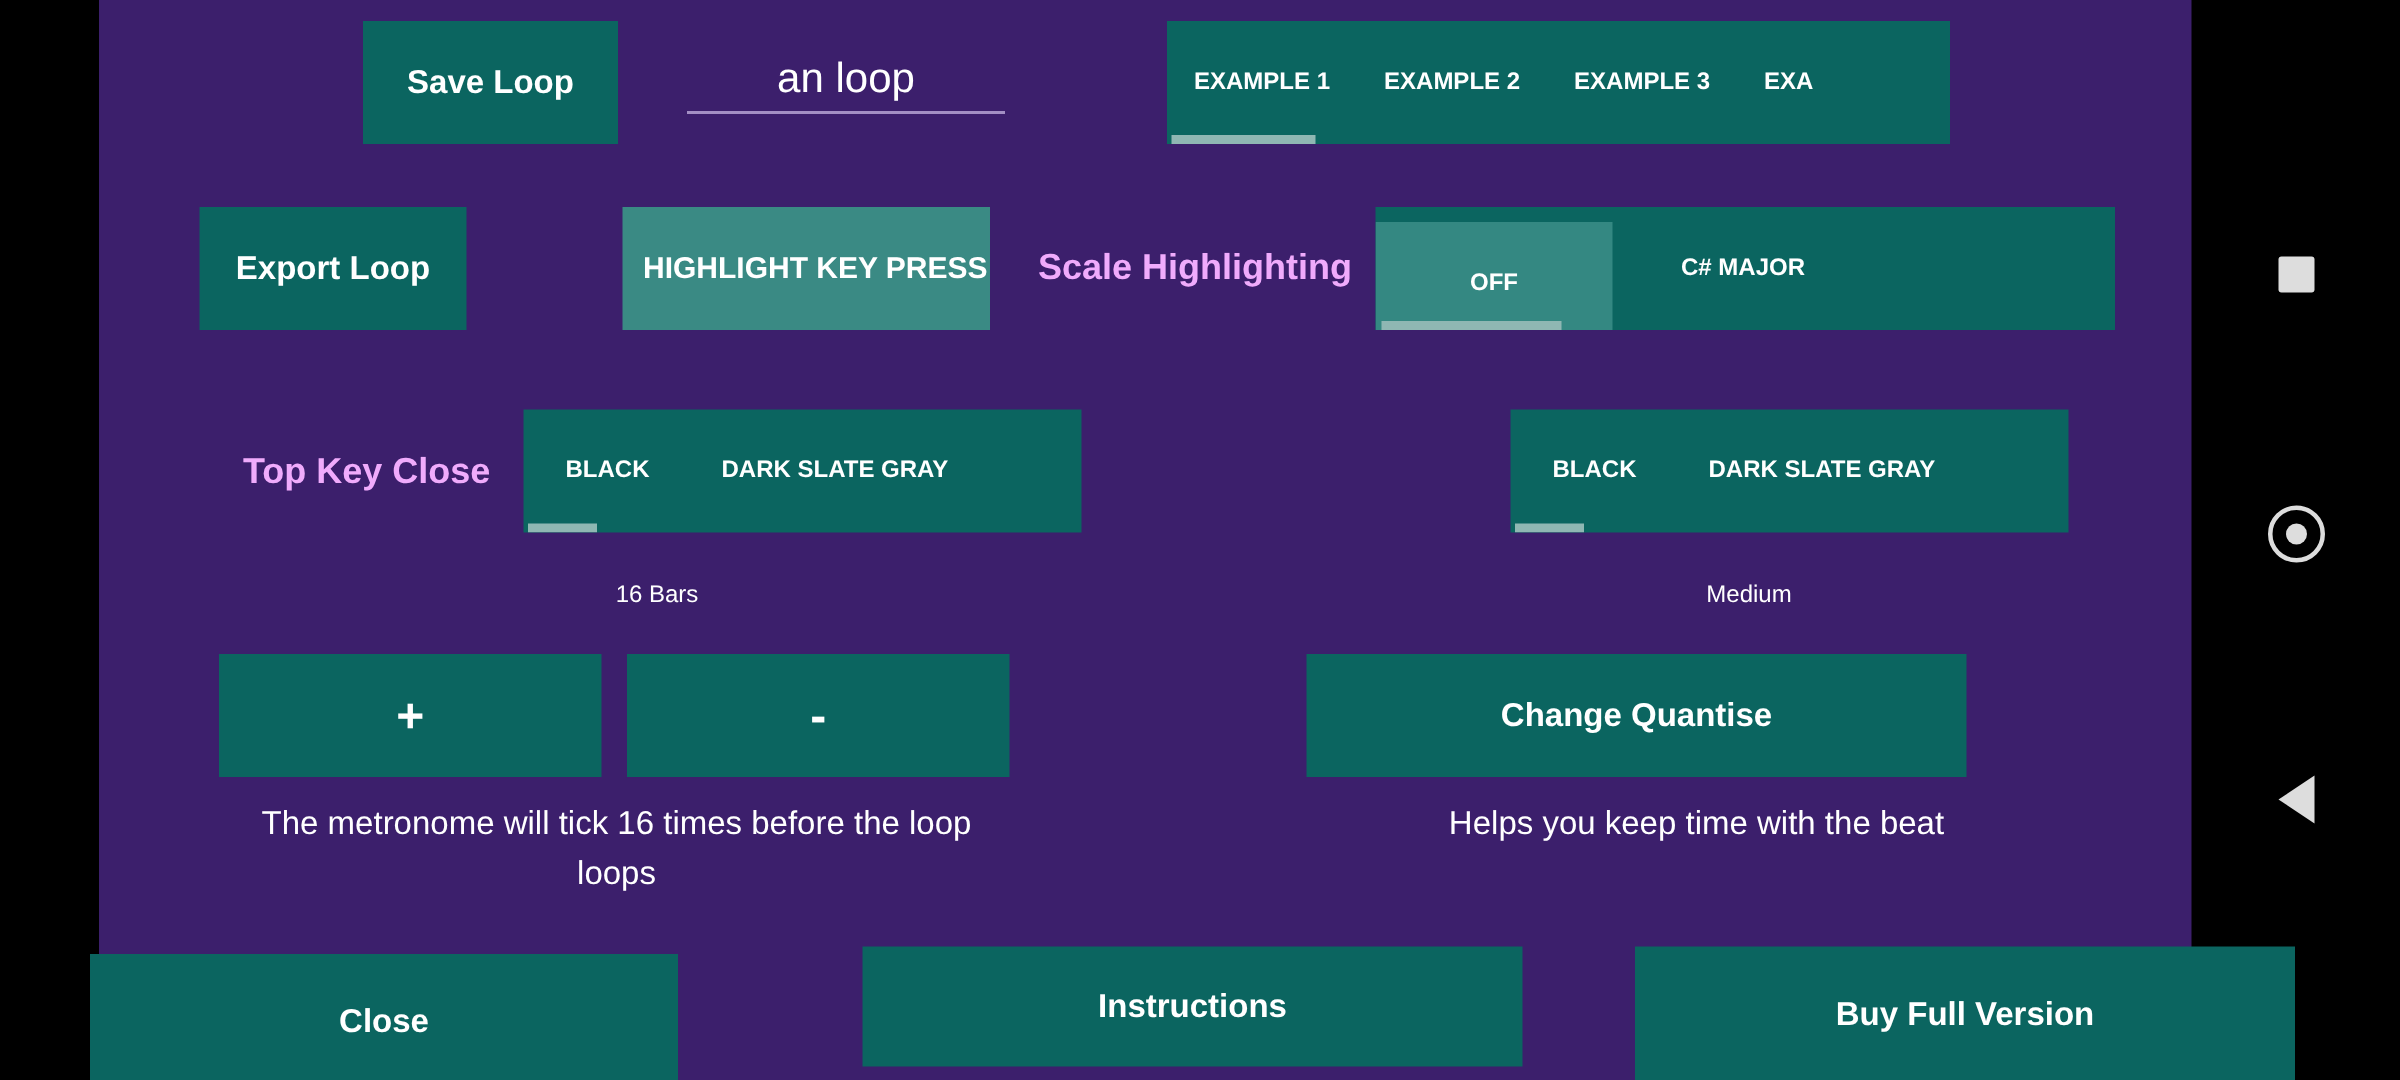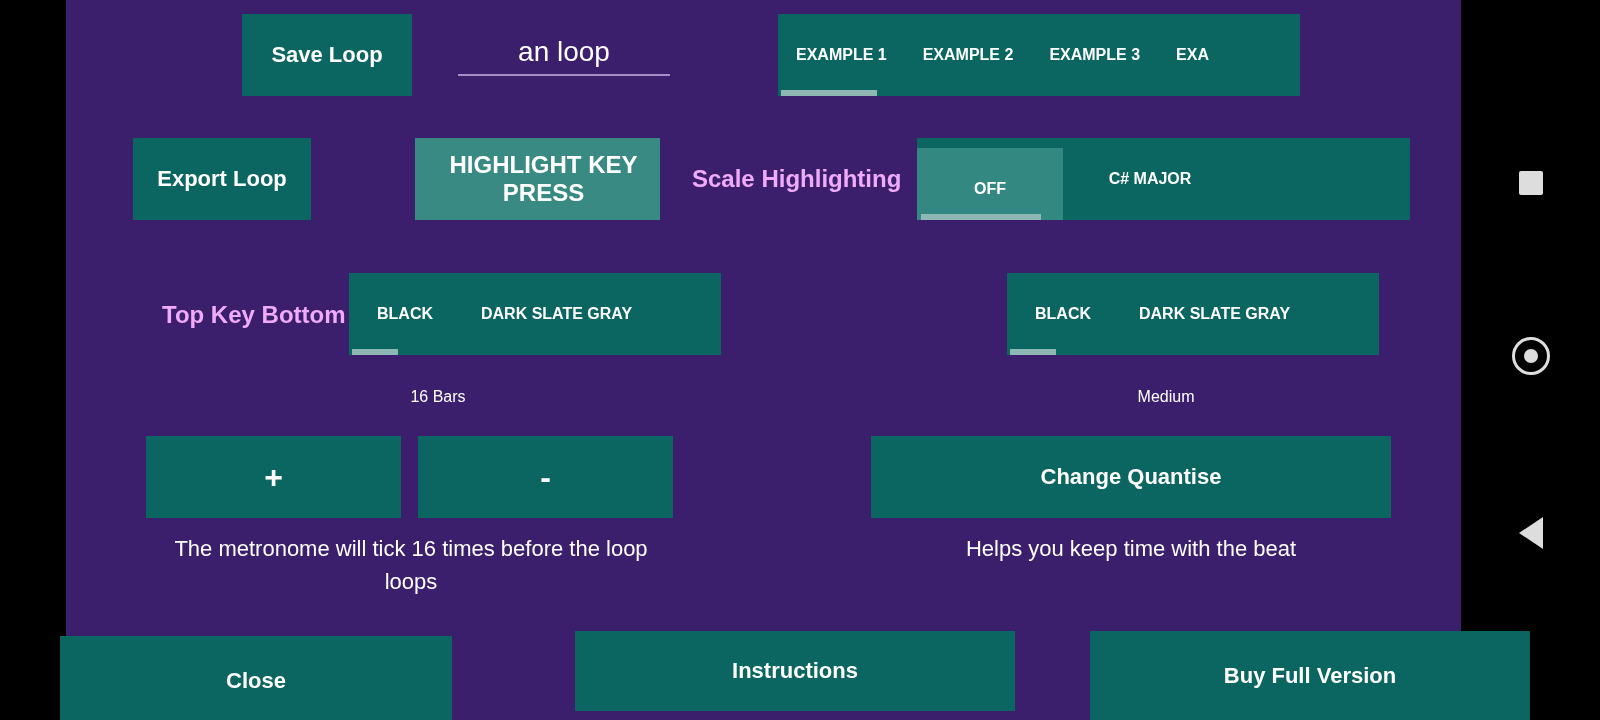--- a/index.html
+++ b/index.html
@@ -146,52 +146,52 @@
   <div class="tabrow pos" style="left:712px; top:14px; width:522px; height:82px;">
     <div class="tab">EXAMPLE 1</div>
     <div class="tab">EXAMPLE 2</div>
     <div class="tab">EXAMPLE 3</div>
     <div class="tab" style="padding-right:0;">EXA</div>
     <div class="tab-ind" style="left:3px; width:96px;"></div>
   </div>
 
   <div class="btn pos" style="left:67px; top:138px; width:178px; height:82px;">Export Loop</div>
 
-  <div class="btn btn-light pos" style="left:349px; top:138px; width:245px; height:82px; font-size:24px;padding-left:12px;">HIGHLIGHT KEY PRESS</div>
+  <div class="btn btn-light pos" style="left:349px; top:138px; width:245px; height:82px; font-size:20px;padding-left:12px;">HIGHLIGHT KEY PRESS</div>
 
   <div class="label pos" style="left:626px; top:165px;">Scale Highlighting</div>
 
   <div class="tabrow pos" style="left:851px; top:138px; width:493px; height:82px;">
-    <div class="tab active" style="width:146px; justify-content:center;margin-top:20px;">OFF</div>
+    <div class="tab active" style="width:158px; justify-content:center;margin-top:20px;">OFF</div>
     <div class="tab" style="width:174px; justify-content:center;">C# MAJOR</div>
     <div class="tab-ind" style="left:4px; width:120px;"></div>
   </div>
 
-  <div class="label pos" style="left:96px; top:301px;">Top Key Bottom</div>
+  <div class="label pos" style="left:96px; top:301px;">Top Key Close</div>
 
   <div class="tabrow pos" style="left:283px; top:273px; width:372px; height:82px;">
     <div class="tab" style="padding:0 28px;">BLACK</div>
     <div class="tab" style="padding:0 20px;">DARK SLATE GRAY</div>
     <div class="tab-ind" style="left:3px; width:46px;"></div>
   </div>
 
 
   <div class="tabrow pos" style="left:941px; top:273px; width:372px; height:82px;">
     <div class="tab" style="padding:0 28px;">BLACK</div>
     <div class="tab" style="padding:0 20px;">DARK SLATE GRAY</div>
     <div class="tab-ind" style="left:3px; width:46px;"></div>
   </div>
 
   <div class="sublabel pos" style="left:232px; top:388px; width:280px;">16 Bars</div>
   <div class="btn pos" style="left:80px; top:436px; width:255px; height:82px; font-size:32px;">+</div>
   <div class="btn pos" style="left:352px; top:436px; width:255px; height:82px; font-size:32px;">-</div>
   <div class="desc pos" style="left:100px; top:532px; width:490px;">The metronome will tick 16 times before the loop loops</div>
 
   <div class="sublabel pos" style="left:920px; top:388px; width:360px;">Medium</div>
-  <div class="btn pos" style="left:805px; top:436px; width:520px; height:82px;">Change Quantise</div>
+  <div class="btn pos" style="left:805px; top:436px; width:440px; height:82px;">Change Quantise</div>
   <div class="desc pos" style="left:805px; top:532px; width:520px;">Helps you keep time with the beat</div>
 
   <div class="btn pos" style="left:-6px; top:636px; width:392px; height:90px;">Close</div>
   <div class="btn pos" style="left:509px; top:631px; width:440px; height:80px;">Instructions</div>
   <div class="btn pos" style="left:1024px; top:631px; width:440px; height:90px;">Buy Full Version</div>
 
 </div>
 
 <div class="nav-buttons">
   <div class="nav-square"></div>

